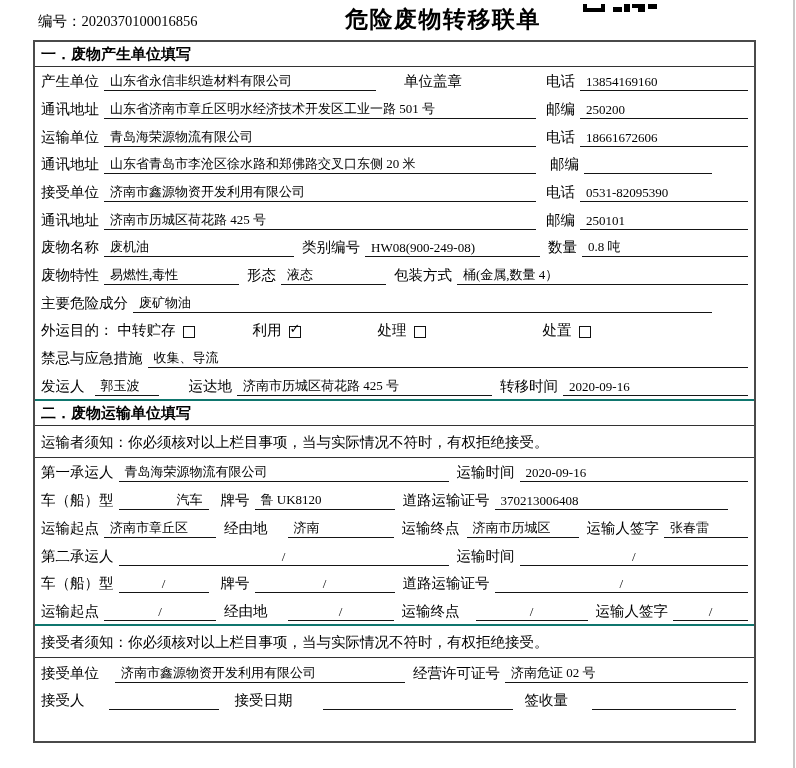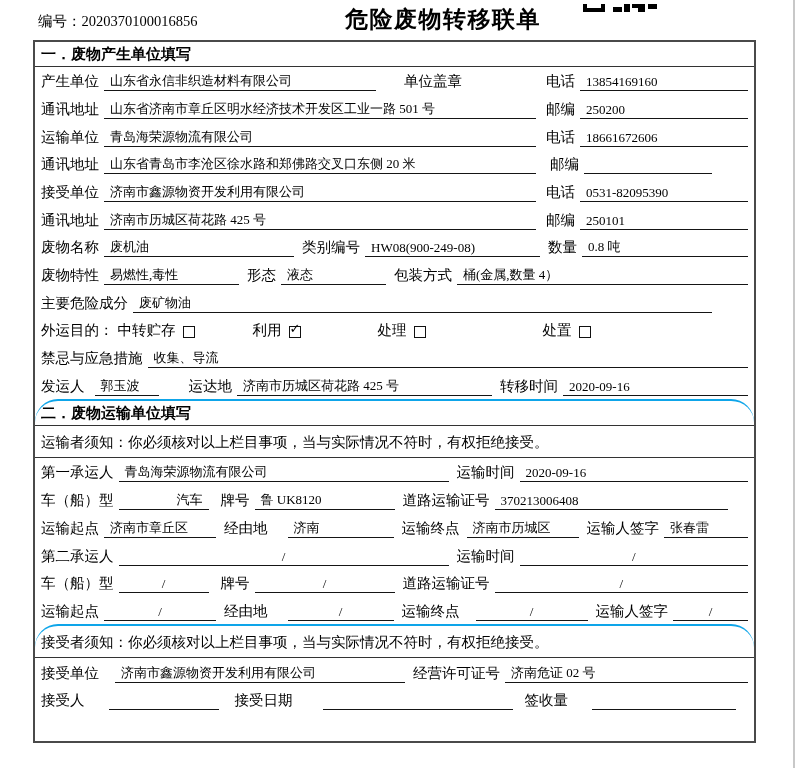--- a/index.html
+++ b/index.html
@@ -12,21 +12,21 @@
   .serial{position:absolute;left:38px;top:12px;font-size:14.5px;white-space:nowrap;}
   .doc-title{
     position:absolute;left:443px;top:4px;transform:translateX(-50%);
     font-size:23px;font-weight:bold;letter-spacing:1.5px;white-space:nowrap;
     font-family:"Liberation Sans","DejaVu Sans",sans-serif;
   }
   .qr{position:absolute;left:583px;top:0;}
   .formtable{
     margin-left:33px;width:723px;border:2px solid #4a4a4a;box-sizing:border-box;
   }
-  .section:not(:first-child){border-top:2px solid #0ea5e9;border-radius:23px;}
+  .section:not(:first-child){border-top:2px solid #0f766e;}
   .sec-title{
     font-weight:bold;font-size:15px;padding:3px 6px 2px 6px;
     border-bottom:1.5px solid #333;
     font-family:"Liberation Sans","DejaVu Sans",sans-serif;
   }
   .note-row{font-size:14.5px;padding:7px 6px 5px 6px;border-bottom:1.5px solid #333;}
   .row{display:flex;align-items:flex-end;height:24.2px;padding:0 6px 3.5px 6px;box-sizing:content-box;}
   .lab{font-size:14.5px;white-space:nowrap;flex:0 0 auto;}
   .val{
     font-size:13px;border-bottom:1px solid #151515;padding:0 6px;

